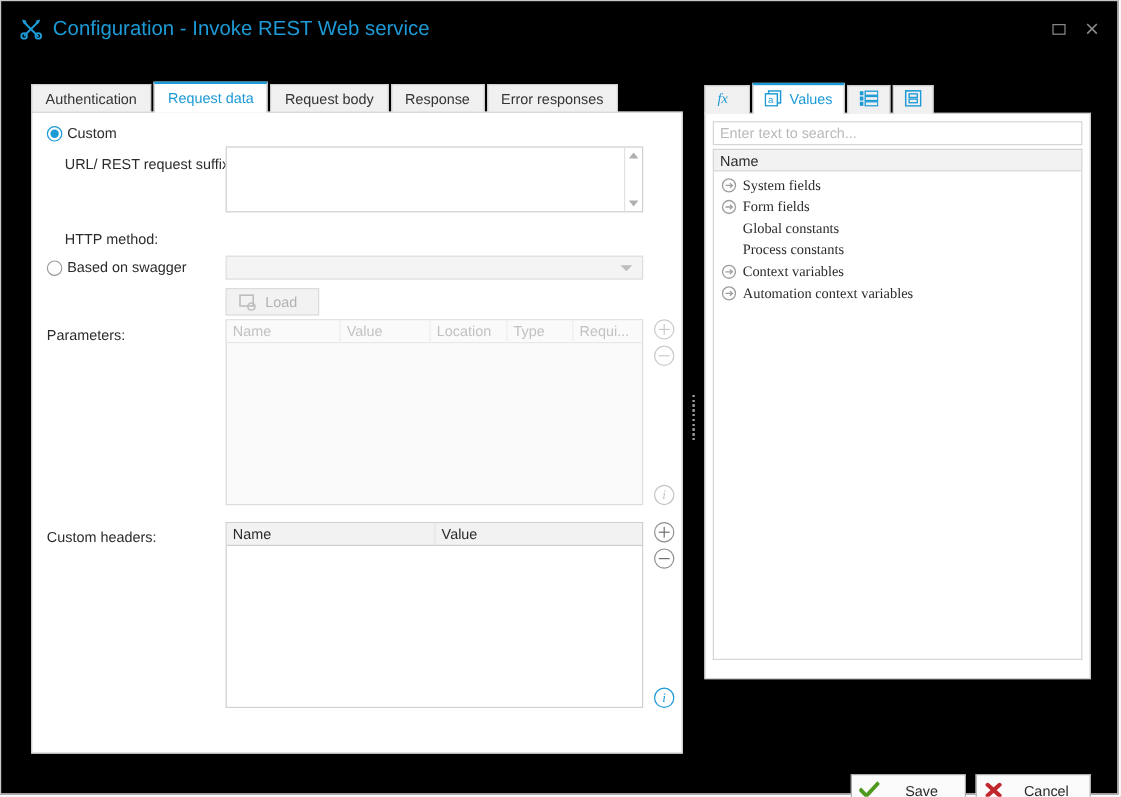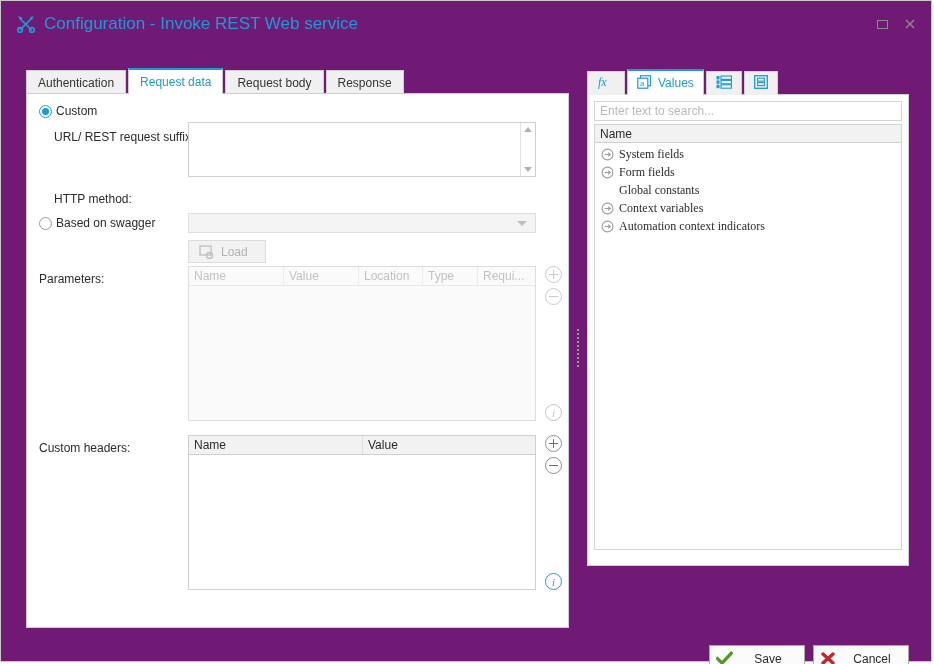--- a/index.html
+++ b/index.html
@@ -10,21 +10,21 @@
     width: 934px; height: 664px;
     font-family: "Liberation Sans", sans-serif;
     font-size: 12px;
     color: #2b2b2b;
     overflow: hidden;
   }
   #window {
     position: relative;
     width: 932px; height: 662px;
     border: 1px solid #c8c8c8;
-    background: #701a75;
+    background: #000000;
     box-sizing: border-box;
   }
 
   
   #titlebar {
     position: absolute; left: 0; top: 0; width: 100%; height: 44px;
     box-sizing: border-box;
   }
   #title-wrap {
     position: absolute; left: 15px; top: 13px;
@@ -338,20 +338,21 @@
   </div>
 
   <div id="content">
 
     <div id="left-pane">
       <div id="tabstrip">
         <div class="tab">Authentication</div>
         <div class="tab active">Request data</div>
         <div class="tab">Request body</div>
         <div class="tab">Response</div>
+        <div class="tab">Error responses</div>
       </div>
 
       <div id="tabbody">
 
         <div class="radio-row" style="left:12px; top:10px;">
           <span class="radio checked"></span>
           <span>Custom</span>
         </div>
 
         <span class="field-label" style="left:27px; top:36px;">URL/ REST request suffix:</span>
@@ -495,38 +496,42 @@
                 <path d="M7.2 4.6 L9.3 6.5 L7.2 8.4" stroke="#9d9d9d" stroke-width="1.1" fill="none"></path>
               </svg>
             </span>
             <span class="lbl">Form fields</span>
           </div>
           <div class="tree-item">
             <span class="exp blank"></span>
             <span class="lbl">Global constants</span>
           </div>
           <div class="tree-item">
+            <span class="exp blank"></span>
+            <span class="lbl">Process constants</span>
+          </div>
+          <div class="tree-item">
             <span class="exp">
               <svg width="13" height="13" viewBox="0 0 13 13">
                 <circle cx="6.5" cy="6.5" r="5.4" fill="none" stroke="#9d9d9d" stroke-width="1.1"></circle>
                 <path d="M3.6 6.5 H9" stroke="#9d9d9d" stroke-width="1.1" fill="none"></path>
                 <path d="M7.2 4.6 L9.3 6.5 L7.2 8.4" stroke="#9d9d9d" stroke-width="1.1" fill="none"></path>
               </svg>
             </span>
             <span class="lbl">Context variables</span>
           </div>
           <div class="tree-item">
             <span class="exp">
               <svg width="13" height="13" viewBox="0 0 13 13">
                 <circle cx="6.5" cy="6.5" r="5.4" fill="none" stroke="#9d9d9d" stroke-width="1.1"></circle>
                 <path d="M3.6 6.5 H9" stroke="#9d9d9d" stroke-width="1.1" fill="none"></path>
                 <path d="M7.2 4.6 L9.3 6.5 L7.2 8.4" stroke="#9d9d9d" stroke-width="1.1" fill="none"></path>
               </svg>
             </span>
-            <span class="lbl">Automation context indicators</span>
+            <span class="lbl">Automation context variables</span>
           </div>
         </div>
 
       </div>
     </div>
 
     <div id="footer">
       <div class="fbtn">
         <span class="fi">
           <svg width="17" height="15" viewBox="0 0 17 15">

